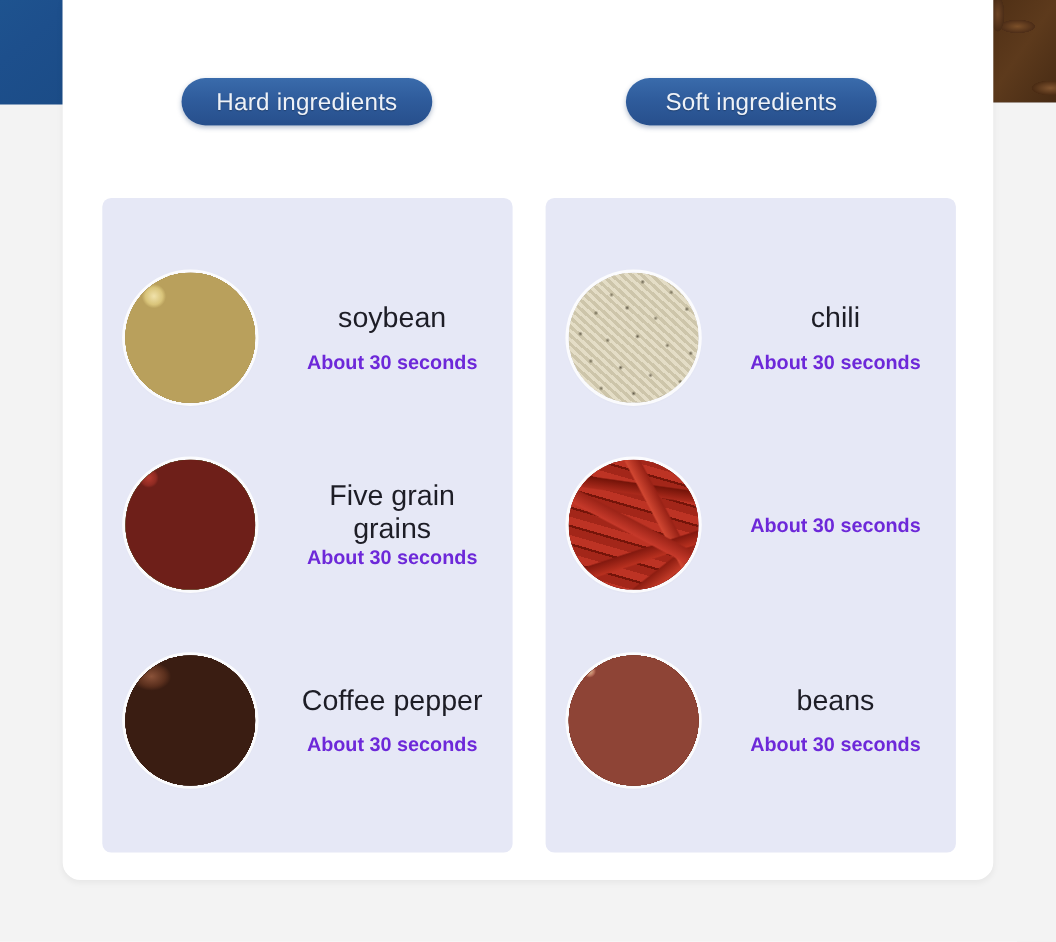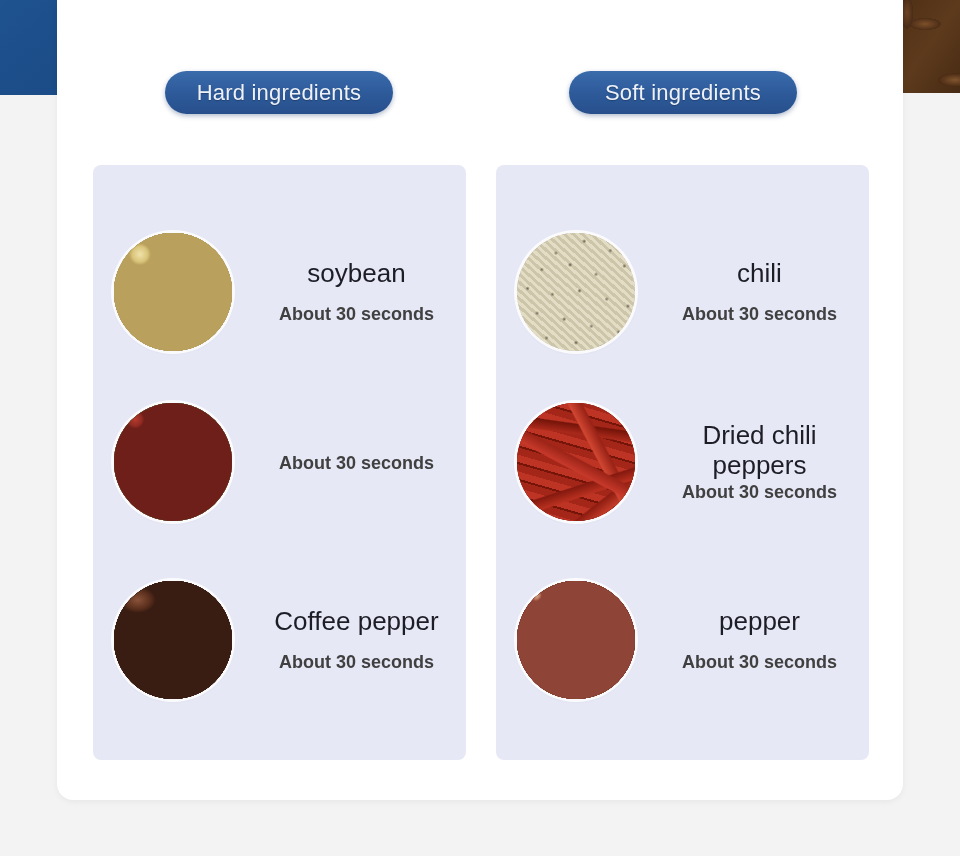--- a/index.html
+++ b/index.html
@@ -84,21 +84,21 @@
     box-sizing: border-box;
     padding: 0 22px;
     white-space: nowrap;
   }
   .pill-hard { left: 108px; top: 71px; min-width: 228px; }
   .pill-soft { left: 512px; top: 71px; min-width: 228px; }
 
   
   .panel {
     position: absolute;
-    top: 165px;
+    top: 180px;
     width: 373px;
     height: 595px;
     background: #e6e8f6;
     border-radius: 8px;
   }
   .panel-left  { left: 36px; }
   .panel-right { left: 439px; }
 
   
   .row {
@@ -143,21 +143,21 @@
     font-size: 26px;
     color: #1d1d26;
     line-height: 1.12;
     text-align: center;
     font-weight: 400;
     max-width: 190px;
   }
   .item-time {
     font-size: 18px;
     font-weight: 700;
-    color: #404040;
+    color: #6d28d9;
     margin-top: 16px;
     text-align: center;
     white-space: nowrap;
   }
   
   .row.two-line .item-time { margin-top: 2px; }
   .row.two-line .item-name { margin-bottom: 0; }
 
   
 
@@ -316,20 +316,21 @@
         </div>
       </div>
 
       <div class="row row-1 two-line">
         <div class="thumb-wrap">
           <div class="thumb">
             <div class="tex tex-fivegrain"></div>
           </div>
         </div>
         <div class="row-text">
+          <div class="item-name">Five grain grains</div>
           <div class="item-time">About 30 seconds</div>
         </div>
       </div>
 
       <div class="row row-2">
         <div class="thumb-wrap">
           <div class="thumb">
             <div class="tex tex-coffee"></div>
           </div>
         </div>
@@ -355,33 +356,32 @@
         </div>
       </div>
 
       <div class="row row-1 two-line">
         <div class="thumb-wrap">
           <div class="thumb">
             <div class="tex tex-chili"></div>
           </div>
         </div>
         <div class="row-text">
-          <div class="item-name">Dried chili peppers</div>
           <div class="item-time">About 30 seconds</div>
         </div>
       </div>
 
       <div class="row row-2">
         <div class="thumb-wrap">
           <div class="thumb">
             <div class="tex tex-pepper"></div>
           </div>
         </div>
         <div class="row-text">
-          <div class="item-name">pepper</div>
+          <div class="item-name">beans</div>
           <div class="item-time">About 30 seconds</div>
         </div>
       </div>
 
     </div>
 
   </div>
 </div>
 
 </body></html>

